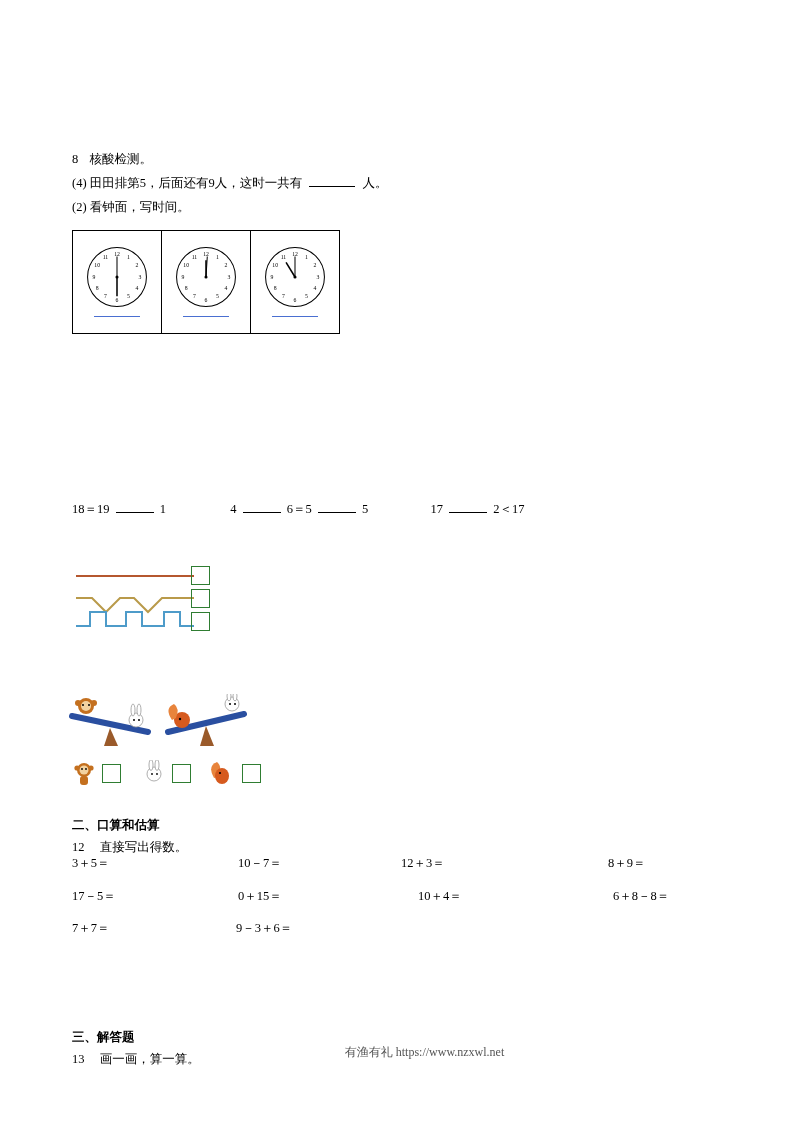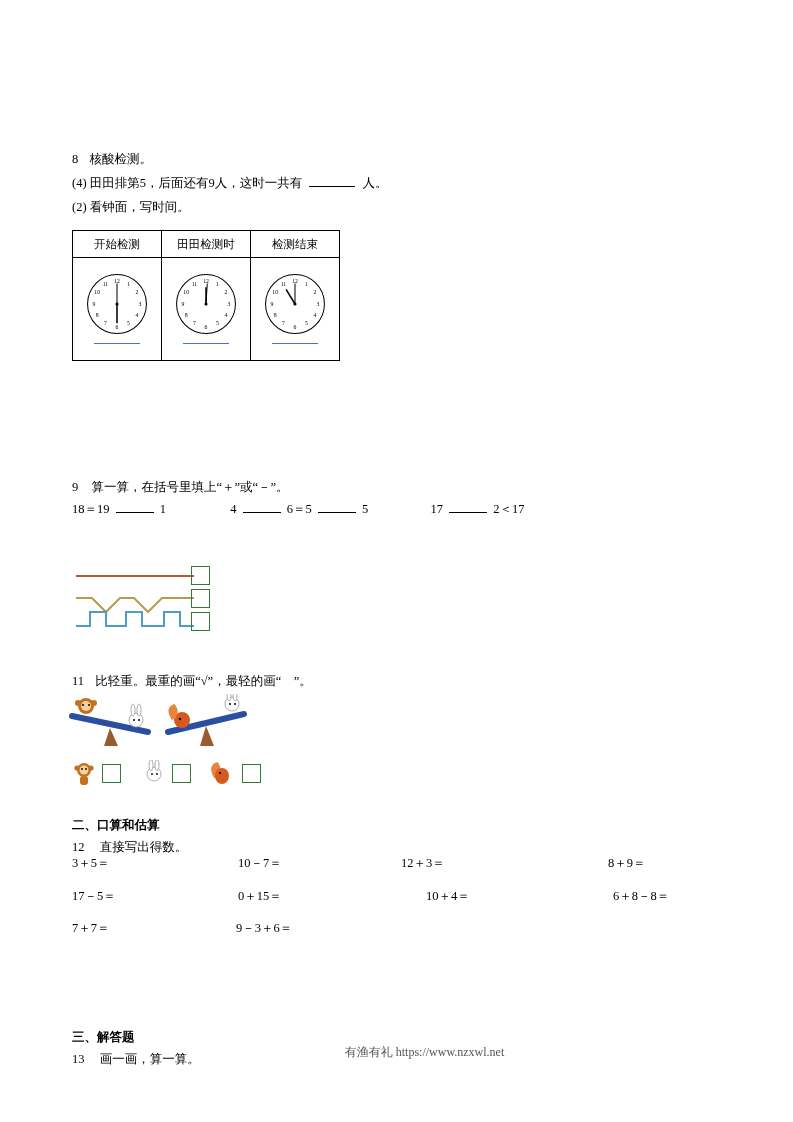--- a/index.html
+++ b/index.html
@@ -143,25 +143,20 @@
     <span class="blank" style="width:46px; margin:0 4px;"></span>
     <span>人。</span>
   </div>
 
   <div class="blk" style="left:44px; top:198px;">
     <span>(2) 看钟面，写时间。</span>
   </div>
 
   <table class="clock-table">
     <tbody>
-        <tr>
-      <td class="head">开始检测</td>
-      <td class="head">田田检测时</td>
-      <td class="head">检测结束</td>
-    </tr>
     <tr>
       <td class="body">
         <div class="clock-wrap">
           <span>
             <svg width="64" height="64" viewBox="0 0 100 100">
               <circle cx="50" cy="50" r="46" fill="#fff" stroke="#000" stroke-width="1.6"></circle>
               <g font-size="9" font-family="Liberation Serif, serif" text-anchor="middle">
                 <text x="50" y="17">12</text>
                     <text x="68" y="22">1</text>
                     <text x="81" y="35">2</text>
@@ -234,24 +229,20 @@
               <circle cx="50" cy="50" r="2.4" fill="#000"></circle>
             </svg>
           </span>
           <span class="clock-line"></span>
         </div>
       </td>
     </tr>
   </tbody>
     </table>
 
-  <div class="blk" style="left:44px; top:478px;">
-    <span class="q-num">9</span>
-    <span style="margin-left:10px;">算一算，在括号里填上“＋”或“－”。</span>
-  </div>
   <div class="blk" style="left:44px; top:500px;">
     <span>18＝19</span>
     <span class="blank" style="width:38px; margin:0 3px;"></span>
     <span>1</span>
     <span style="display:inline-block;width:58px;"></span>
     <span>4</span>
     <span class="blank" style="width:38px; margin:0 3px;"></span>
     <span>6＝5</span>
     <span class="blank" style="width:38px; margin:0 3px;"></span>
     <span>5</span>
@@ -268,24 +259,20 @@
       <polyline points="4,30 20,30 34,44 48,30 62,30 76,44 90,30 122,30" fill="none" stroke="#b99a4a" stroke-width="2"></polyline>
       <polyline points="4,58 18,58 18,44 34,44 34,58 54,58 54,44 70,44 70,58 92,58 92,44 108,44 108,58 122,58" fill="none" stroke="#4e9bc9" stroke-width="2"></polyline>
     </svg>
   </div>
   <div class="boxcol">
     <div class="ansbox"></div>
     <div class="ansbox"></div>
     <div class="ansbox"></div>
   </div>
 
-  <div class="blk" style="left:44px; top:672px;">
-    <span class="q-num">11</span>
-    <span style="margin-left:8px;">比轻重。最重的画“√”，最轻的画“　”。</span>
-  </div>
 
   <div class="weigh-area">
     <svg width="200" height="66" viewBox="0 0 200 66">
 
       <g>
         <line x1="6" y1="22" x2="82" y2="38" stroke="#2a4fa0" stroke-width="6" stroke-linecap="round"></line>
         <polygon points="44,34 38,52 52,52" fill="#9a5a2a"></polygon>
 
         <ellipse cx="20" cy="12" rx="8" ry="8" fill="#c4701f"></ellipse>
         <circle cx="20" cy="12" r="5" fill="#f2d2a0"></circle>
@@ -360,21 +347,21 @@
     <span style="margin-left:12px;">直接写出得数。</span>
   </div>
 
   <div class="calc-row" style="left:44px; top:855px;">3＋5＝</div>
   <div class="calc-row" style="left:210px; top:855px;">10－7＝</div>
   <div class="calc-row" style="left:373px; top:855px;">12＋3＝</div>
   <div class="calc-row" style="left:580px; top:855px;">8＋9＝</div>
 
   <div class="calc-row" style="left:44px; top:888px;">17－5＝</div>
   <div class="calc-row" style="left:210px; top:888px;">0＋15＝</div>
-  <div class="calc-row" style="left:398px; top:888px;font-family:Liberation Serif, serif;">10＋4＝</div>
+  <div class="calc-row" style="left:390px; top:888px;font-family:Liberation Serif, serif;">10＋4＝</div>
   <div class="calc-row" style="left:585px; top:888px;">6＋8－8＝</div>
 
   <div class="calc-row" style="left:44px; top:920px;">7＋7＝</div>
   <div class="calc-row" style="left:208px; top:920px;">9－3＋6＝</div>
 
   <div class="blk sec-title" style="left:44px; top:1028px;">三、解答题</div>
   <div class="blk" style="left:44px; top:1050px;">
     <span class="q-num">13</span>
     <span style="margin-left:12px;">画一画，算一算。</span>
   </div>

